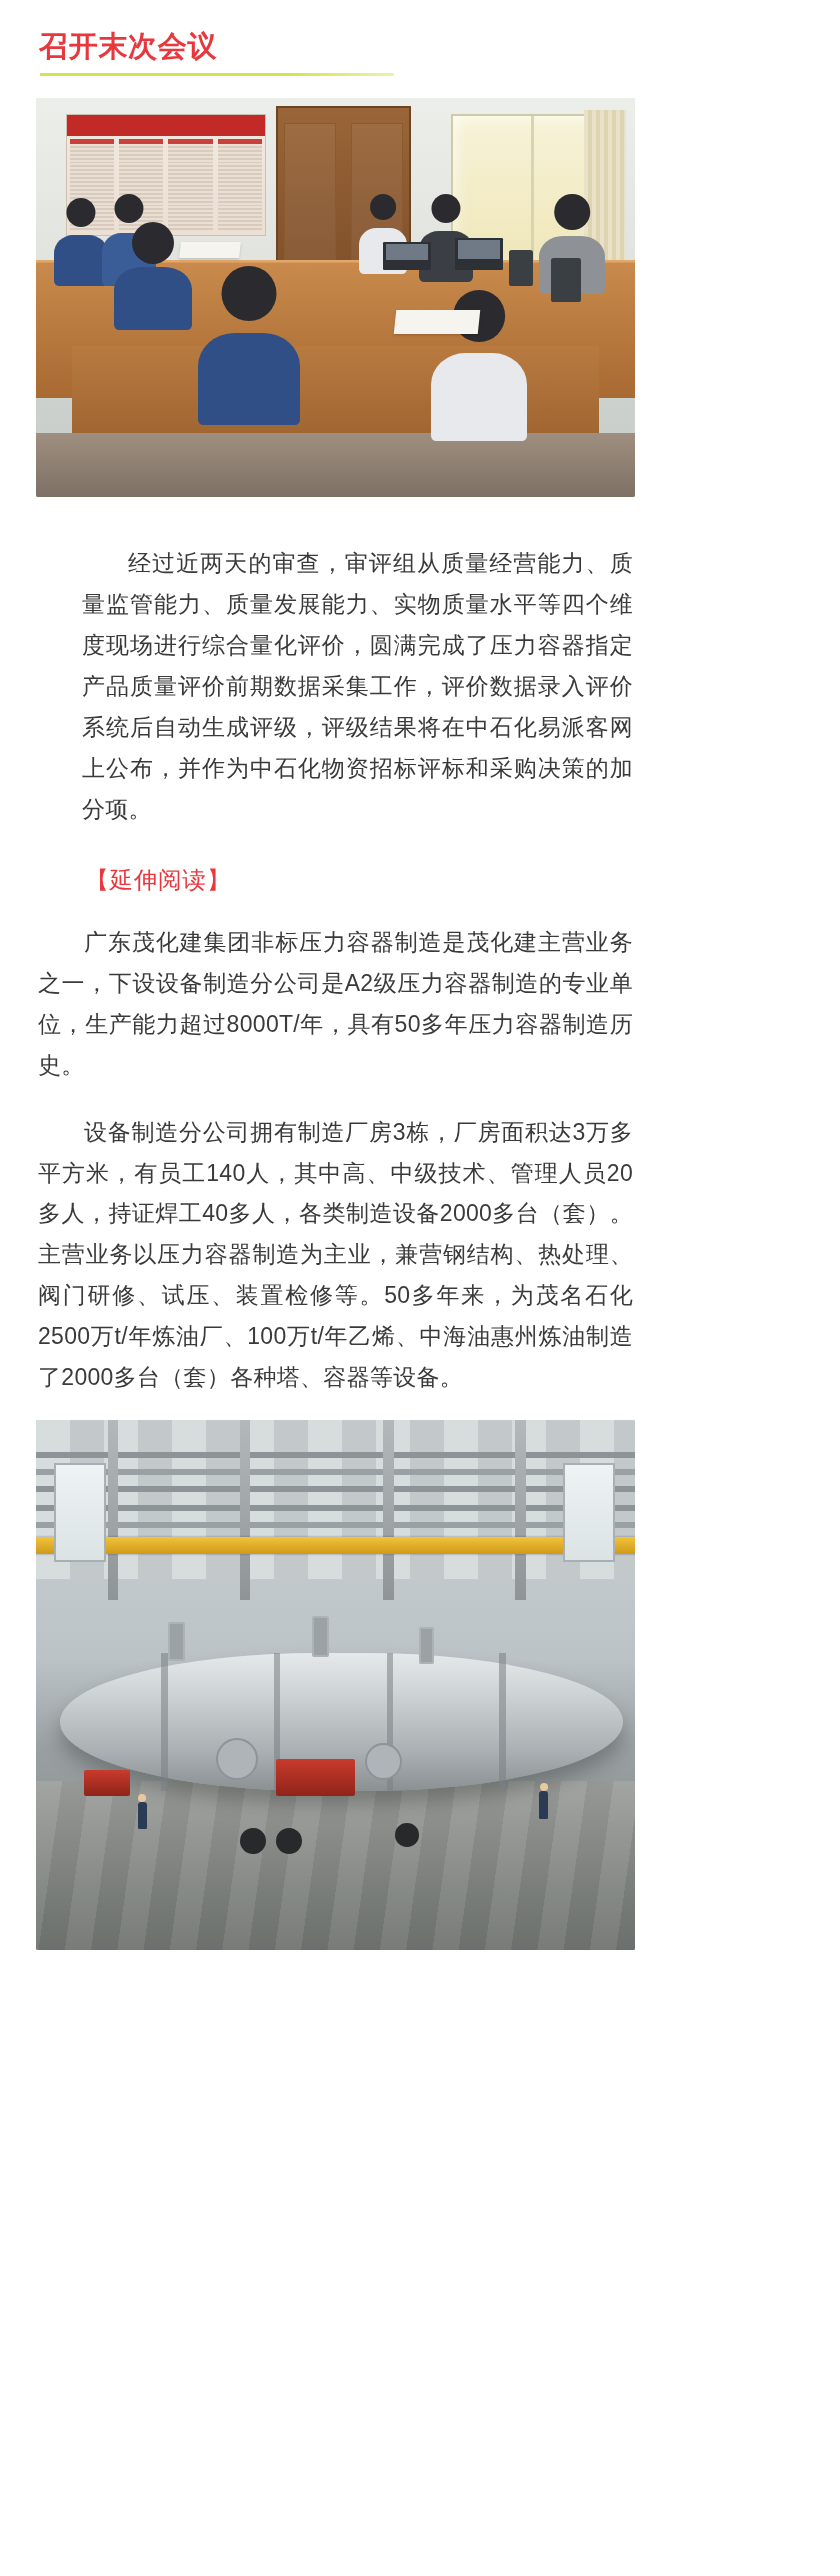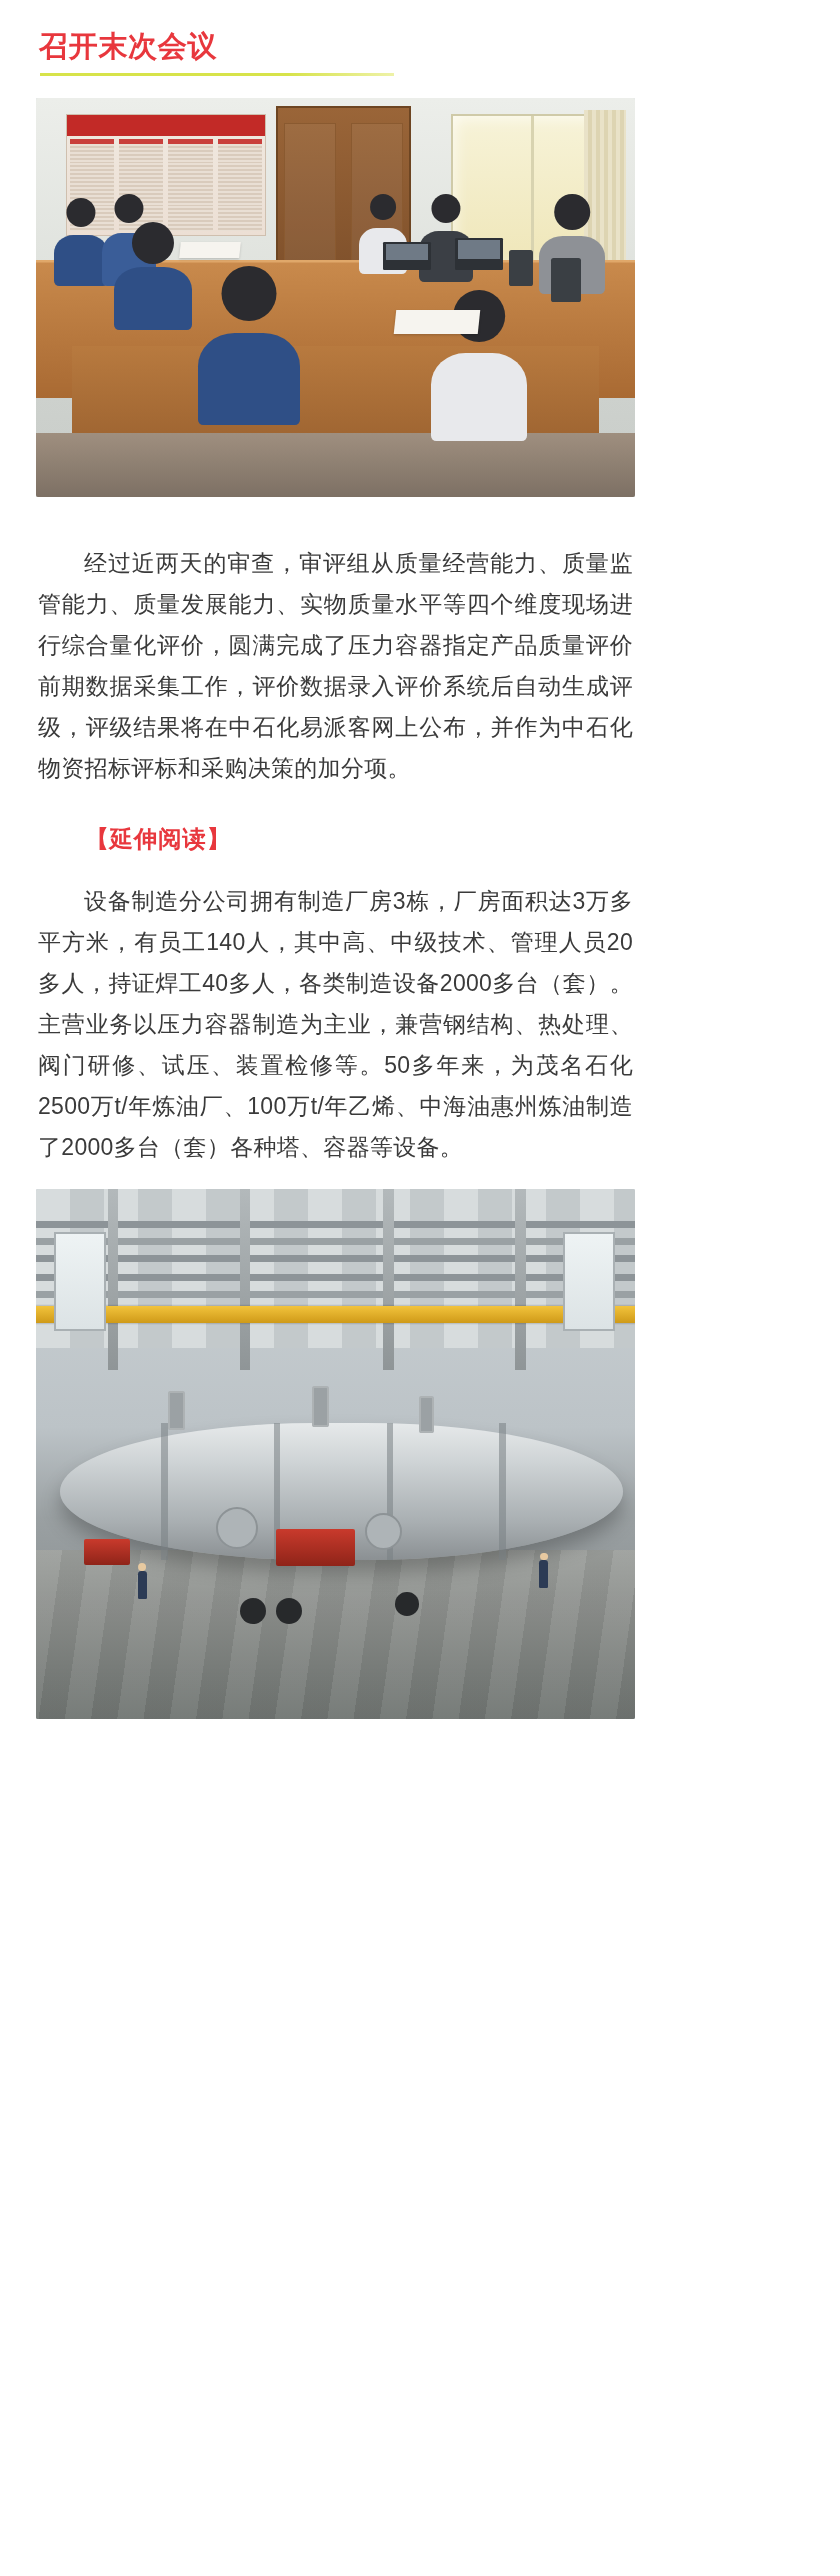--- a/index.html
+++ b/index.html
@@ -71,25 +71,26 @@
     font-size: 23px;
     line-height: 1.78;
     color: #3a3a3a;
     margin: 26px 0 0 0;
     text-align: justify;
     text-indent: 2em;
     letter-spacing: 0.3px;
   }
   p.para.first {
     margin-top: 46px;
+    margin-left: 44px;
   }
   .sub-head {
     font-size: 23.6px;
     color: #e8373d;
-    font-weight: 700;
+    font-weight: 400;
     margin: 34px 0 0 0;
     text-indent: 2em;
     letter-spacing: 0.7px;
   }
 
   
   .meeting {
     position: absolute;
     inset: 0;
     background: linear-gradient(#dfe3e0 0%, #d4d8d4 40%, #c8ccc8 100%);
@@ -330,20 +331,21 @@
         <div class="m-bottle" style="left:79%; top:38%; width:4%;  height:9%;"></div>
       </div>
     </div>
   </div>
 
   <div class="body-block">
     <p class="para first">经过近两天的审查，审评组从质量经营能力、质量监管能力、质量发展能力、实物质量水平等四个维度现场进行综合量化评价，圆满完成了压力容器指定产品质量评价前期数据采集工作，评价数据录入评价系统后自动生成评级，评级结果将在中石化易派客网上公布，并作为中石化物资招标评标和采购决策的加分项。</p>
 
     <div class="sub-head">【延伸阅读】</div>
 
+    <p class="para">广东茂化建集团非标压力容器制造是茂化建主营业务之一，下设设备制造分公司是A2级压力容器制造的专业单位，生产能力超过8000T/年，具有50多年压力容器制造历史。</p>
     <p class="para">设备制造分公司拥有制造厂房3栋，厂房面积达3万多平方米，有员工140人，其中高、中级技术、管理人员20多人，持证焊工40多人，各类制造设备2000多台（套）。主营业务以压力容器制造为主业，兼营钢结构、热处理、阀门研修、试压、装置检修等。50多年来，为茂名石化2500万t/年炼油厂、100万t/年乙烯、中海油惠州炼油制造了2000多台（套）各种塔、容器等设备。</p>
   </div>
 
   <div class="figure product">
     <div class="frame">
       <div class="vessel-scene">
         <div class="v-roof"></div>
         <div class="v-truss" style="top:6%;"></div>
         <div class="v-truss" style="top:16%;"></div>
         <div class="v-beam" style="left:12%;"></div>

